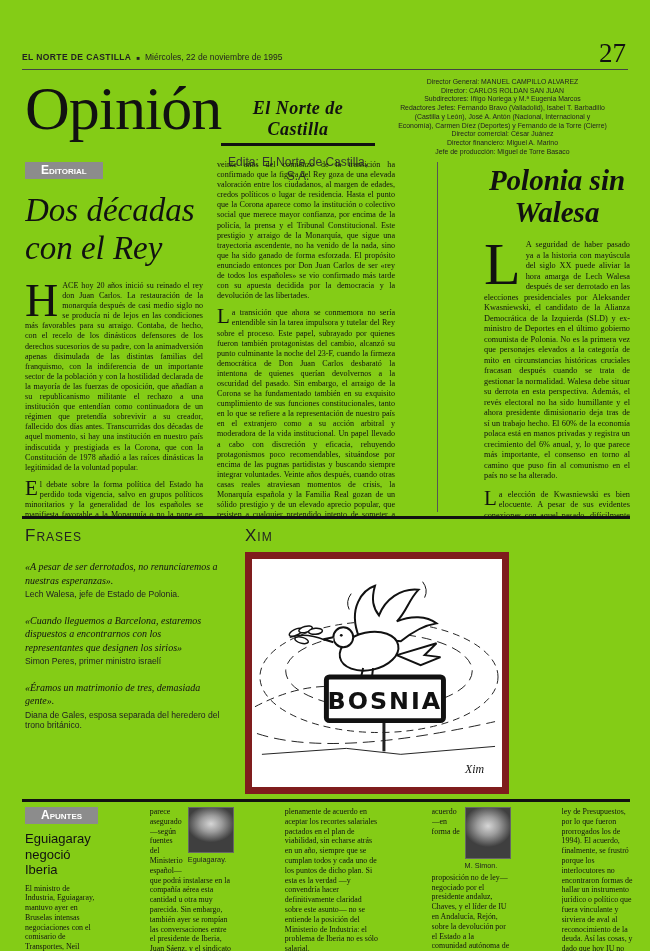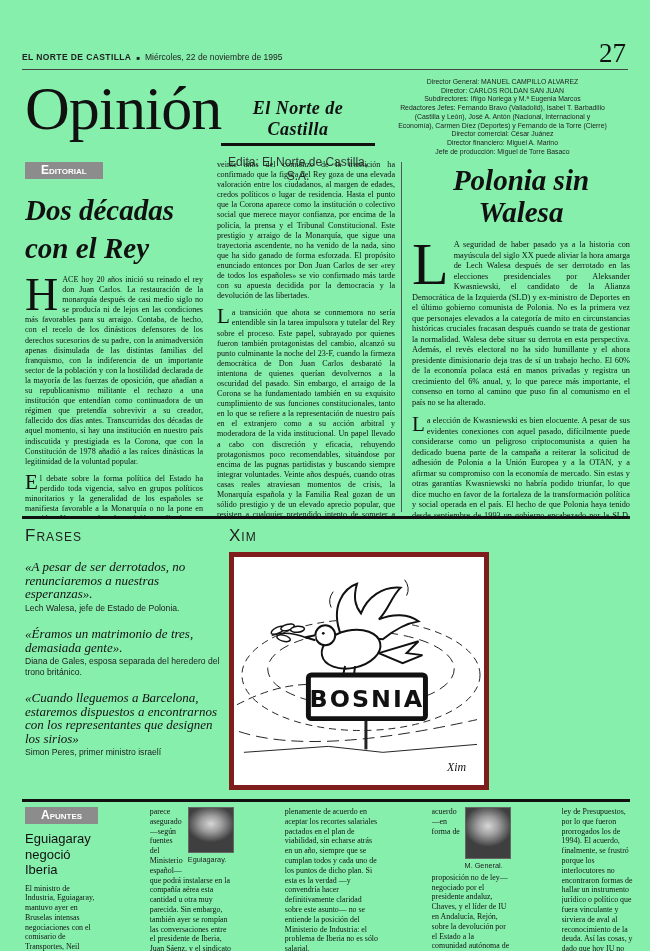--- a/index.html
+++ b/index.html
@@ -1,16 +1,16 @@
 <!DOCTYPE html>
 <html><head>
 <meta charset="utf-8">
 <style>
   html,body{margin:0;padding:0;background:#e8e8e8;}
-  .page{position:relative;width:650px;height:951px;background:#86efac;color:#111;
+  .page{position:relative;width:650px;height:951px;background:#84cc16;color:#111;
         font-family:"Liberation Serif",serif;overflow:hidden;margin:0 auto;}
   
   .topbar{position:absolute;top:52px;left:22px;right:60px;display:flex;align-items:baseline;
           font-family:"Liberation Sans",sans-serif;font-size:8.5px;color:#222;}
   .topbar .paper-name{font-weight:bold;letter-spacing:.4px;}
   .topbar .sep{margin:0 5px;font-size:6px;}
   .pageno{position:absolute;top:38px;right:24px;font-size:27px;font-family:"Liberation Serif",serif;}
   .toprule{position:absolute;top:69px;left:22px;right:22px;border-top:1px solid #444;}
   
   .masthead{position:absolute;top:76px;left:25px;right:20px;display:flex;justify-content:flex-end;}
@@ -20,44 +20,44 @@
             border-bottom:3px solid #111;padding:0 4px 3px;display:inline-block;font-style:italic;}
   .edita{font-family:"Liberation Sans",sans-serif;font-size:12px;color:#333;margin-top:9px;}
   .credits{width:282px;font-family:"Liberation Sans",sans-serif;font-size:6.9px;line-height:8.7px;
            text-align:center;color:#222;margin-top:2px;}
   
   .graylabel{display:inline-block;background:#8c8c8c;color:#fff;font-family:"Liberation Sans",sans-serif;
              font-variant:small-caps;font-weight:bold;font-size:12px;line-height:14px;padding:1px 16px 2px;}
   .sechead{font-family:"Liberation Sans",sans-serif;font-variant:small-caps;font-size:17px;
            letter-spacing:1px;color:#222;}
   
-  .main{position:absolute;top:160px;left:25px;right:20px;height:356px;display:flex;overflow:hidden;}
+  .main{position:absolute;top:160px;left:25px;right:20px;height:356px;display:flex;overflow:hidden;gap:36px;}
   .edzone{width:372px;display:flex;}
   .edcol{width:178px;overflow:hidden;}
   .edcol.first{margin-right:14px;}
-  .ed-headline{font-style:italic;font-weight:bold;font-size:29px;line-height:38px;margin:12px 0 8px;}
+  .ed-headline{font-style:italic;font-weight:normal;font-size:33px;line-height:38px;margin:12px 0 14px;}
   .bodytext p{font-size:8.1px;line-height:10.1px;text-align:justify;margin:0 0 7px;}
   .vrule{width:1px;background:#555;margin:2px 10px 4px 4px;}
   .polzone{flex:1;overflow:hidden;}
   .pol-headline{font-style:italic;font-weight:bold;font-size:29px;line-height:32px;margin:4px 0 12px;text-align:center;}
   .polzone p{font-size:8.3px;line-height:10.5px;text-align:justify;margin:0 0 8px;}
   .dc-big::first-letter{float:left;font-size:46px;line-height:36px;padding:2px 4px 0 0;}
   .dc-huge::first-letter{float:left;font-size:60px;line-height:48px;padding:0 5px 0 0;}
   .dc-med::first-letter{float:left;font-size:21px;line-height:17px;padding:0 2px 0 0;}
   
   .thickrule{position:absolute;left:22px;right:20px;height:3px;background:#111;}
   .rule1{top:516px;} .rule2{top:799px;}
   
   .middle{position:absolute;top:526px;left:25px;right:20px;height:270px;display:flex;overflow:hidden;}
-  .frases{width:196px;margin-right:8px;}
+  .frases{width:196px;margin-right:24px;}
   .quote{margin:14px 0 0;}
-  .quote .qtext{font-style:italic;font-size:13px;line-height:13.5px;}
+  .quote .qtext{font-style:italic;font-size:10px;line-height:13.5px;}
   .quote .qattr{font-family:"Liberation Sans",sans-serif;font-size:8.6px;line-height:10.6px;margin-top:2px;color:#222;}
   .ximcol{width:252px;}
-  .cartoonbox{width:250px;height:228px;border:5px solid #7f1d1d;margin-top:6px;background:#fff;}
+  .cartoonbox{width:250px;height:228px;border:7px solid #7f1d1d;margin-top:6px;background:#fff;}
   
   .apuntes{position:absolute;top:807px;left:25px;right:16px;bottom:0;display:flex;overflow:hidden;
            font-size:7.9px;line-height:9.8px;gap:40px;}
   .apcol{overflow:hidden;margin-right:11px;}
   .apcol:last-child{margin-right:0;}
   .apc1{width:114px;} .apc2{width:130px;} .apc3{width:148px;} .apc4{width:122px;} .apc5{width:112px;}
   .aptitle{font-family:"Liberation Sans",sans-serif;font-size:13px;line-height:15.5px;font-weight:normal;
            color:#111;margin:7px 0 6px;}
   .aptext{text-align:left;}
   .photowrap{float:right;width:46px;margin:0 0 2px 4px;text-align:left;}
@@ -123,26 +123,26 @@
   <div class="thickrule rule1"></div>
 
   <div class="middle">
     <div class="frases">
       <div class="sechead">Frases</div>
       <div class="quote">
         <div class="qtext">«A pesar de ser derrotados, no renunciaremos a nuestras esperanzas».</div>
         <div class="qattr">Lech Walesa, jefe de Estado de Polonia.</div>
       </div>
       <div class="quote">
+        <div class="qtext">«Cuando lleguemos a Barcelona, estaremos dispuestos a encontrarnos con los representantes que designen los sirios»</div>
+        <div class="qattr">Simon Peres, primer ministro israelí</div>
+      </div>
+      <div class="quote">
         <div class="qtext">«Éramos un matrimonio de tres, demasiada gente».</div>
         <div class="qattr">Diana de Gales, esposa separada del heredero del trono británico.</div>
-      </div>
-      <div class="quote">
-        <div class="qtext">«Cuando lleguemos a Barcelona, estaremos dispuestos a encontrarnos con los representantes que designen los sirios»</div>
-        <div class="qattr">Simon Peres, primer ministro israelí</div>
       </div>
     </div>
     <div class="ximcol">
       <div class="sechead">Xim</div>
       <div class="cartoonbox">
         <svg viewBox="0 0 250 226" width="248" height="226">
           <g stroke="#222" fill="none" stroke-width="1">
             <ellipse cx="128" cy="118" rx="120" ry="56" stroke-dasharray="7 5"></ellipse>
             <ellipse cx="128" cy="112" rx="94" ry="38" stroke-dasharray="10 6"></ellipse>
             <path d="M5 175 Q80 200 245 163" stroke-dasharray="12 6"></path>
@@ -193,21 +193,21 @@
       <div class="aptext">parece asegurado —según fuentes del Ministerio español— que podrá instalarse en la compañía aérea esta cantidad u otra muy parecida. Sin embargo, también ayer se rompían las conversaciones entre el presidente de Iberia, Juan Sáenz, y el sindicato de Pilotos Sepla-Iberia por razones no conocidas ya que ambas partes dieron versiones contradictorias entre sí. Según los pilotos, este colectivo está</div>
     </div>
     <div class="apcol apc3">
       <div class="aptext">plenamente de acuerdo en aceptar los recortes salariales pactados en el plan de viabilidad, sin echarse atrás en un año, siempre que se cumplan todos y cada uno de los puntos de dicho plan. Si esta es la verdad —y convendría hacer definitivamente claridad sobre este asunto— no se entiende la posición del Ministerio de Industria: el problema de Iberia no es sólo salarial.</div>
       <div class="aptitle">Andalucía, sin presupuesto</div>
       <div class="aptext">Ayer estaba previsto que el Parlamento aprobara un</div>
     </div>
     <div class="apcol apc4">
       <div class="photowrap">
         <div class="photo tall"></div>
-        <div class="photocap">M. General.</div>
+        <div class="photocap">M. Simon.</div>
       </div>
       <div class="aptext">acuerdo —en forma de proposición no de ley— negociado por el presidente andaluz, Chaves, y el líder de IU en Andalucía, Rejón, sobre la devolución por el Estado a la comunidad autónoma de la deuda histórica de algo más de 50.000 millones de pesetas que la formación de Anguita consideraba requisito indispensable para consensuar con el PSOE los Presupuestos andaluces para 1996 (en 1995, ya no fue posible aprobar una</div>
     </div>
     <div class="apcol apc5">
       <div class="aptext">ley de Presupuestos, por lo que fueron prorrogados los de 1994). El acuerdo, finalmente, se frustró porque los interlocutores no encontraron formas de hallar un instrumento jurídico o político que fuera vinculante y sirviera de aval al reconocimiento de la deuda. Así las cosas, y dado que hoy IU no apoyará los presupuestos andaluces, se cierne sobre esta región la amenaza de elecciones anticipadas que podrían celebrarse incluso en coincidencia con las próximas generales. Claro que Izquierda Unida podría encontrarse con una desagradable sorpresa: a González como cabeza de la candidatura sevillana.</div>
     </div>
   </div>
 
 </div>
 

